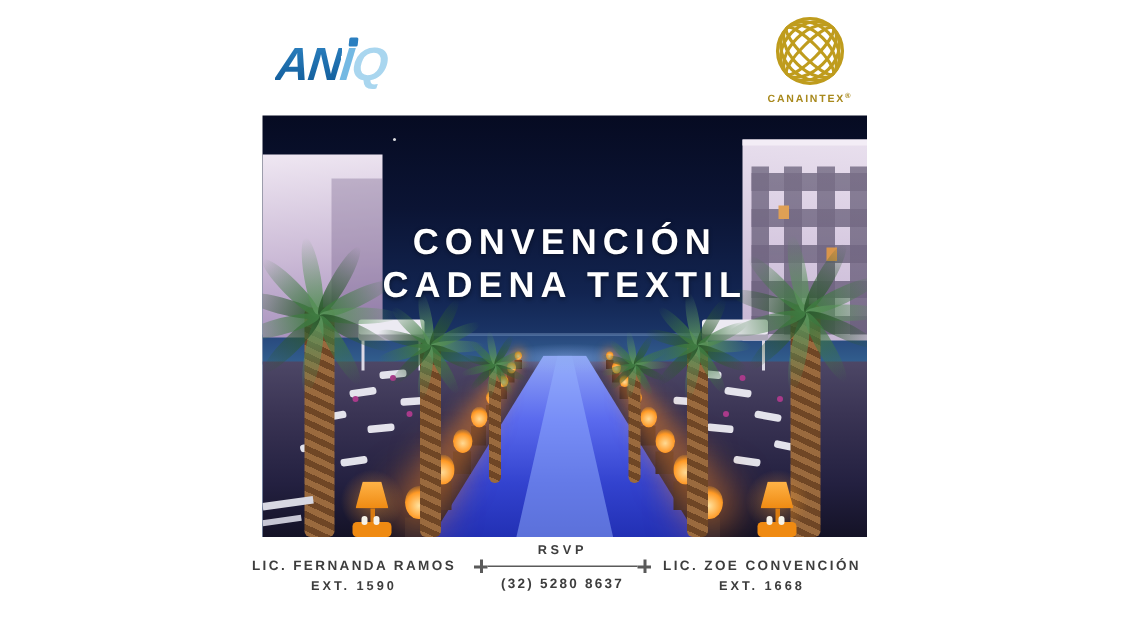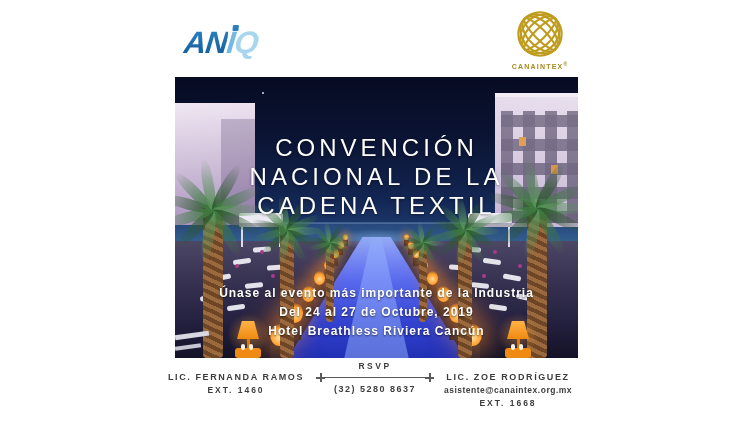--- a/index.html
+++ b/index.html
@@ -31,21 +31,21 @@
   }
   .canaintex sup{font-size:5px;}
 
   
   .hero{
     left:175px;top:77px;width:403px;height:281px;overflow:hidden;
     background:linear-gradient(180deg,#060b22 0%,#0b1434 22%,#122450 42%,#1d3a6e 55%,#27497e 58%);
   }
   .hero-text{z-index:50;width:100%;text-align:center;color:#ffffff;}
   .kicker{top:33px;font-size:10px;font-weight:bold;letter-spacing:5px;text-shadow:0 1px 2px rgba(0,0,0,.5);}
-  .title{top:56px;font-size:24px;font-weight:400;letter-spacing:4px;line-height:29px;text-shadow:0 1px 3px rgba(0,0,0,.45);}
+  .title{top:70px;font-size:24px;font-weight:700;letter-spacing:4px;line-height:29px;text-shadow:0 1px 3px rgba(0,0,0,.45);}
   .subtitle{top:207px;font-size:12px;font-weight:bold;letter-spacing:1px;line-height:19px;text-shadow:0 1px 2px rgba(0,0,0,.6);}
 
   
   .contact{top:372px;width:176px;text-align:center;color:#3d3d3d;font-weight:bold;white-space:nowrap;}
   .contact-left{left:148px;}
   .contact-right{left:420px;}
   .contact .c-name{font-size:9px;letter-spacing:1.6px;}
   .contact .c-email{font-size:8.5px;letter-spacing:.5px;margin-top:3px;}
   .contact .c-ext{font-size:8.5px;letter-spacing:2px;margin-top:3px;}
 
@@ -243,42 +243,35 @@
     <div style="position: absolute; left: 74px; top: 267px; width: 4px; height: 6px; background: rgb(246, 242, 232); border-radius: 2px;"></div>
     <div style="position: absolute; left: 322px; top: 236px; width: 42px; height: 42px; background: radial-gradient(circle, rgba(255, 160, 50, 0.45), transparent 70%);"></div>
     <div style="position: absolute; left: 332px; top: 244px; width: 22px; height: 18px; clip-path: polygon(22% 0px, 78% 0px, 100% 100%, 0px 100%); background: linear-gradient(rgb(255, 179, 71), rgb(239, 138, 18));"></div>
     <div style="position: absolute; left: 342px; top: 262px; width: 3px; height: 10px; background: rgb(217, 123, 16);"></div>
     <div style="position: absolute; left: 330px; top: 271px; width: 26px; height: 10px; background: rgb(239, 138, 18); border-radius: 3px;"></div>
     <div style="position: absolute; left: 336px; top: 267px; width: 4px; height: 6px; background: rgb(246, 242, 232); border-radius: 2px;"></div>
     <div style="position: absolute; left: 344px; top: 267px; width: 4px; height: 6px; background: rgb(246, 242, 232); border-radius: 2px;"></div>
     <div style="position: absolute; left: 87px; top: 15px; width: 2px; height: 2px; background: rgba(255, 255, 255, 0.85); border-radius: 50%;"></div>
   <div class="abs hero-text title">
     <div>CONVENCIÓN</div>
-    <div>NACIONAL DE LA</div>
     <div>CADENA TEXTIL</div>
   </div>
-  <div class="abs hero-text subtitle">
-    <div>Únase al evento más importante de la Industria</div>
-    <div>Del 24 al 27 de Octubre, 2019</div>
-    <div>Hotel Breathless Riviera Cancún</div>
-  </div>
 </div>
 
 <div class="abs contact contact-left">
   <div class="c-name">LIC. FERNANDA RAMOS</div>
-  <div class="c-ext">EXT. 1460</div>
+  <div class="c-ext">EXT. 1590</div>
 </div>
 
 <div class="abs rsvp">
   <div class="r-label">RSVP</div>
   <div class="r-rule">
     <span class="plus"></span>
     <span class="r-line"></span>
     <span class="plus"></span>
   </div>
   <div class="r-phone">(32) 5280 8637</div>
 </div>
 
 <div class="abs contact contact-right">
-  <div class="c-name">LIC. ZOE RODRÍGUEZ</div>
-  <div class="c-email">asistente@canaintex.org.mx</div>
+  <div class="c-name">LIC. ZOE CONVENCIÓN</div>
   <div class="c-ext">EXT. 1668</div>
 </div>
 
 </body></html>

